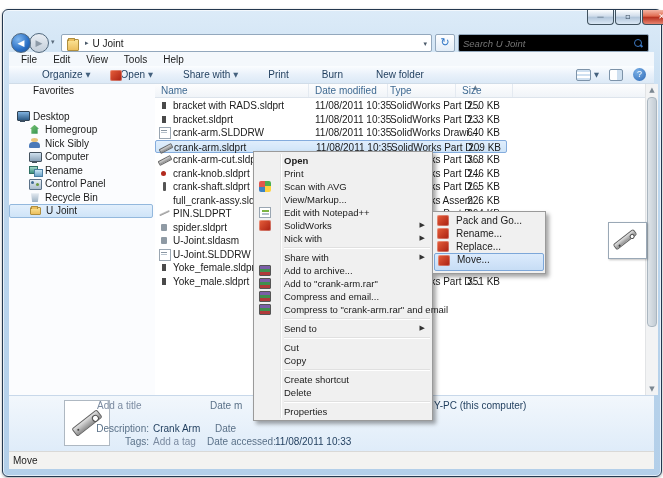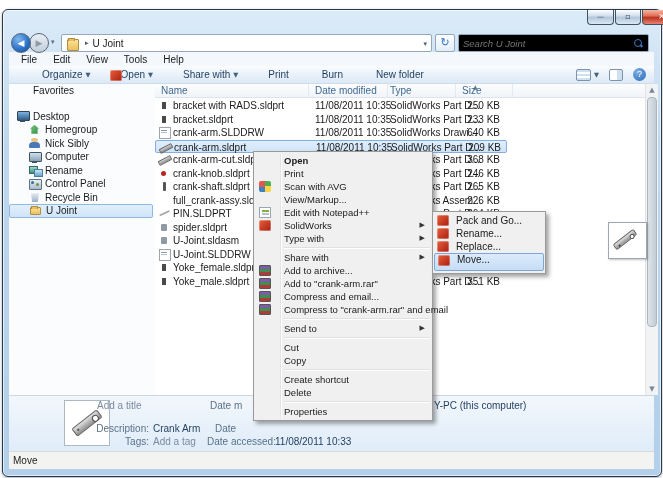--- a/index.html
+++ b/index.html
@@ -505,21 +505,21 @@
       </div>
 
       <div class="mitem">
         <span class="mico solidworks-icon"></span>
         <span>SolidWorks</span>
         <span class="marrow glyph">▶</span>
       </div>
 
       <div class="mitem">
         <span class="mico no-icon"></span>
-        <span>Type with</span>
+        <span>Nick with</span>
         <span class="marrow glyph">▶</span>
       </div>
 
       <div class="mitem separator">
         <span class="mico"></span>
         <span></span>
         <span class="marrow glyph"></span>
       </div>
 
       <div class="mitem">

